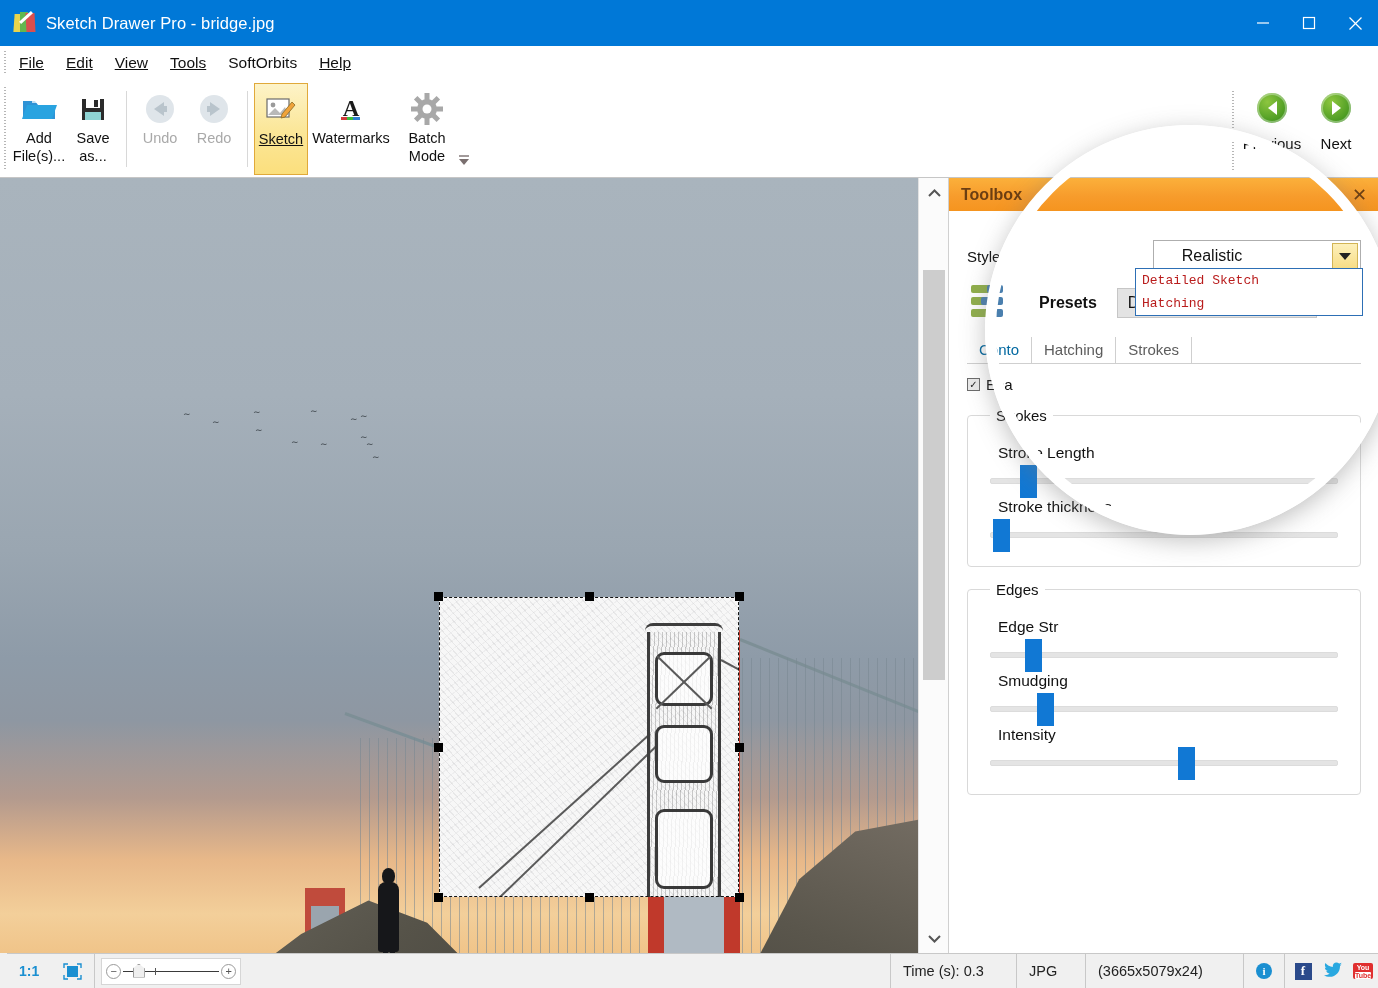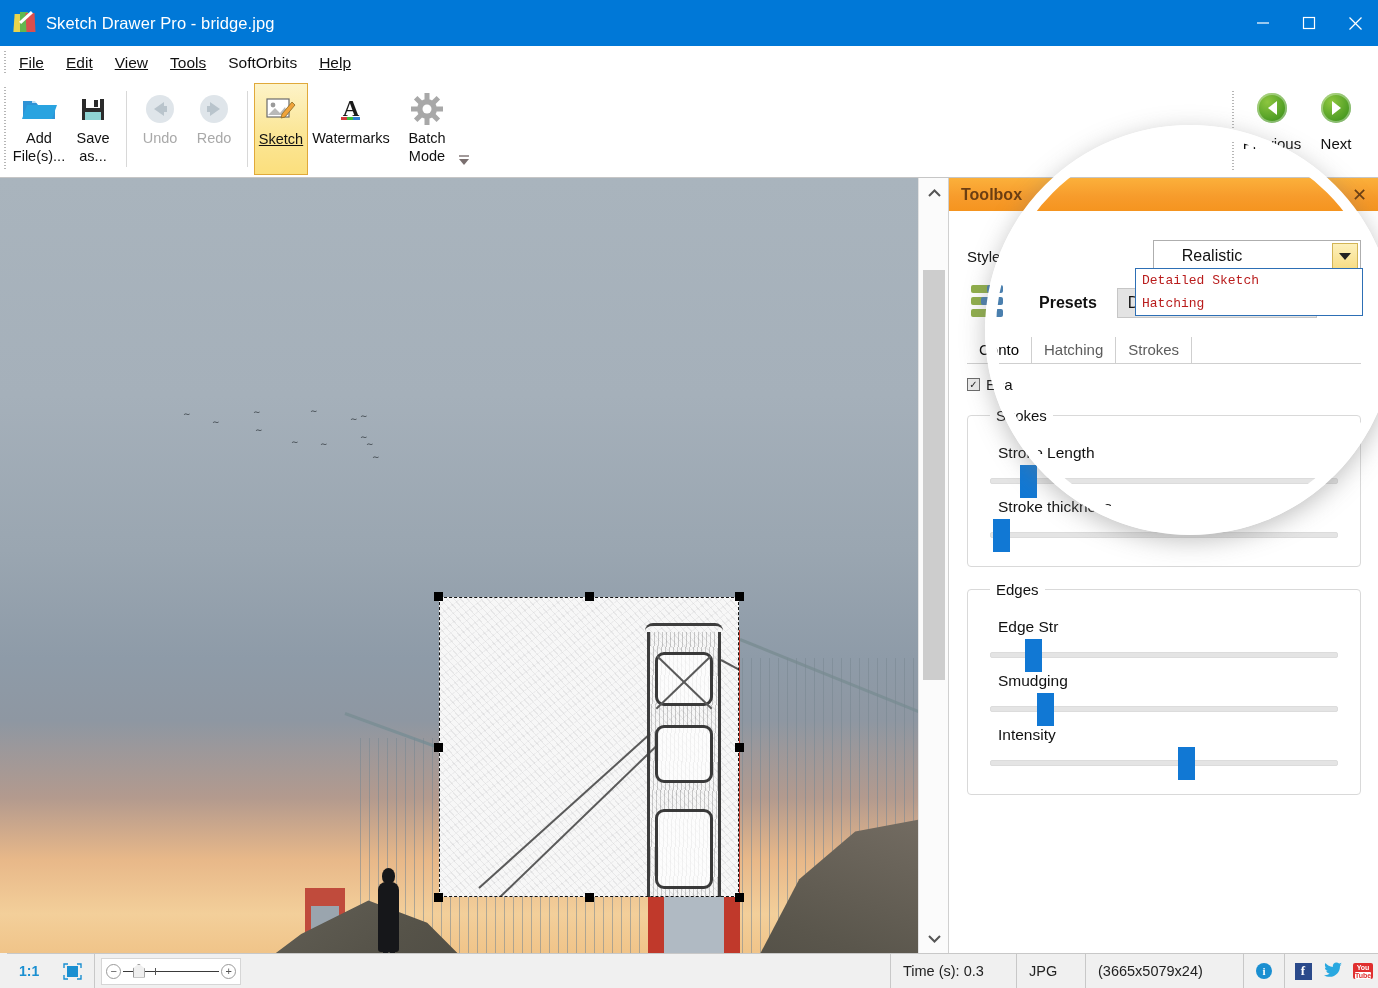--- a/index.html
+++ b/index.html
@@ -219,21 +219,21 @@
   .eq-bar { position:absolute; height:8px; border-radius:2px; }
   .presets-lbl { font-size:16px; font-weight:bold; color:#111; margin-left:32px; }
   .presets-combo {
     margin-left:20px; width:200px; height:30px; background:#e3e3e3;
     border:1px solid #c6c6c6; display:flex; align-items:center; padding-left:10px;
     font-size:16px; color:#111;
   }
 
   .tabs { display:flex; align-items:flex-end; margin-top:14px; border-bottom:1px solid #cfcfcf; }
   .tab { font-size:15px; color:#5c5c5c; padding: 4px 12px 5px; border-right:1px solid #cfcfcf; }
-  .tab.active { color:#000000; background:#fff; }
+  .tab.active { color:#0369a1; background:#fff; }
 
   .enable-row { display:flex; align-items:center; margin-top:12px; font-size:15px; color:#111; }
   .cbox {
     width:13px; height:13px; border:1px solid #6b6b6b; background:#e9e9e9;
     margin-right:6px; display:flex; align-items:center; justify-content:center;
     font-size:10px; color:#222; line-height:1;
   }
 
   fieldset.grp {
     margin-top: 14px; border:1px solid #d9d9d9; border-radius:4px; padding: 6px 18px 18px;

